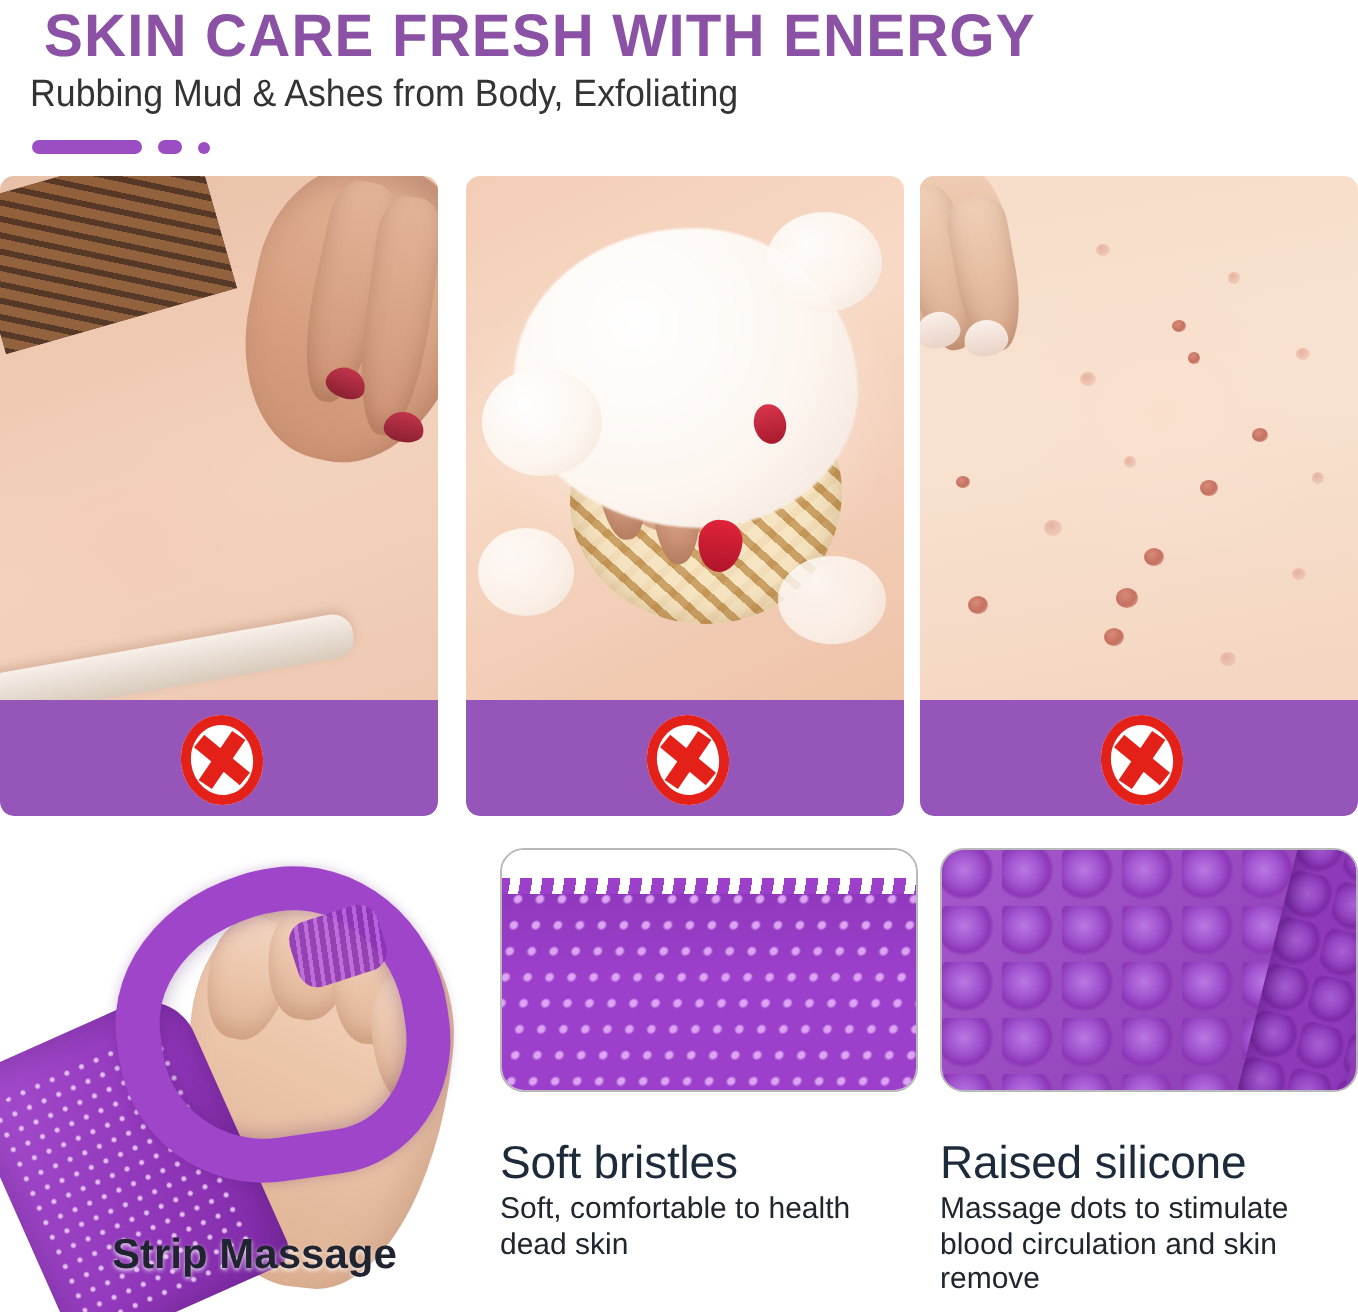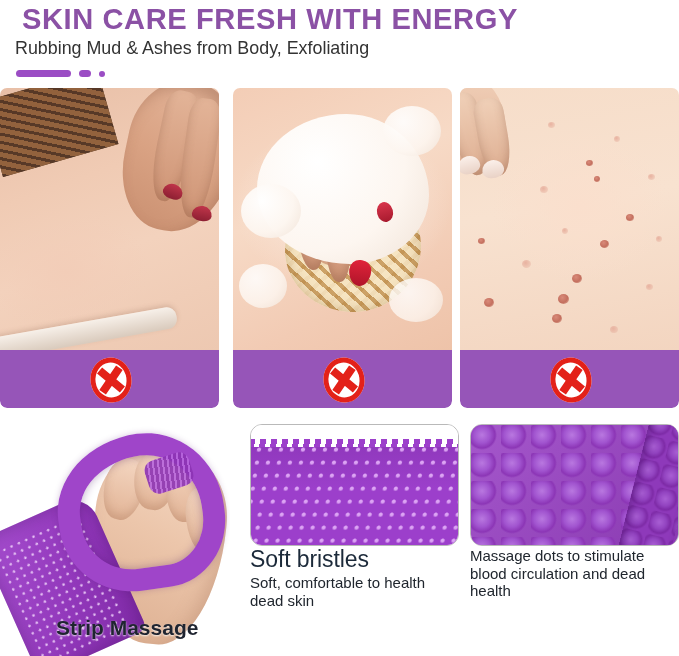--- a/index.html
+++ b/index.html
@@ -410,21 +410,21 @@
     width: 52px; height: 160px;
     background:
       radial-gradient(circle at 10px 10px, #a95fd4 0px, #9243c0 7px, #7d2aa6 11px, rgba(125,42,166,0) 13px),
       #8e39ba;
     background-size: 24px 24px, 100% 100%;
     transform: rotate(14deg);
     box-shadow: inset 4px 0 10px rgba(50,8,75,.3);
   }
 
   .feat-title {
-    margin-top: 0;
+    margin-top: 22px;
     font-size: 23px;
     font-weight: 400;
     color: #1c2a3a;
     letter-spacing: -0.1px;
     white-space: nowrap;
   }
   .feat-desc {
     margin-top: 1px;
     font-size: 15px;
     line-height: 1.18;
@@ -565,17 +565,18 @@
     <div class="feat-title">Soft bristles</div>
     <div class="feat-desc">Soft, comfortable to health dead skin</div>
   </div>
 
   <div class="feature f-right">
     <div class="tex-card">
       <div class="tex-dots">
         <div class="edge"></div>
       </div>
     </div>
-    <div class="feat-desc">Massage dots to stimulate blood circulation and dead health</div>
+    <div class="feat-title">Raised silicone</div>
+    <div class="feat-desc">Massage dots to stimulate blood circulation and skin remove</div>
   </div>
 </div>
 
 <div class="strip-label">Strip Massage</div>
 
 </body></html>

